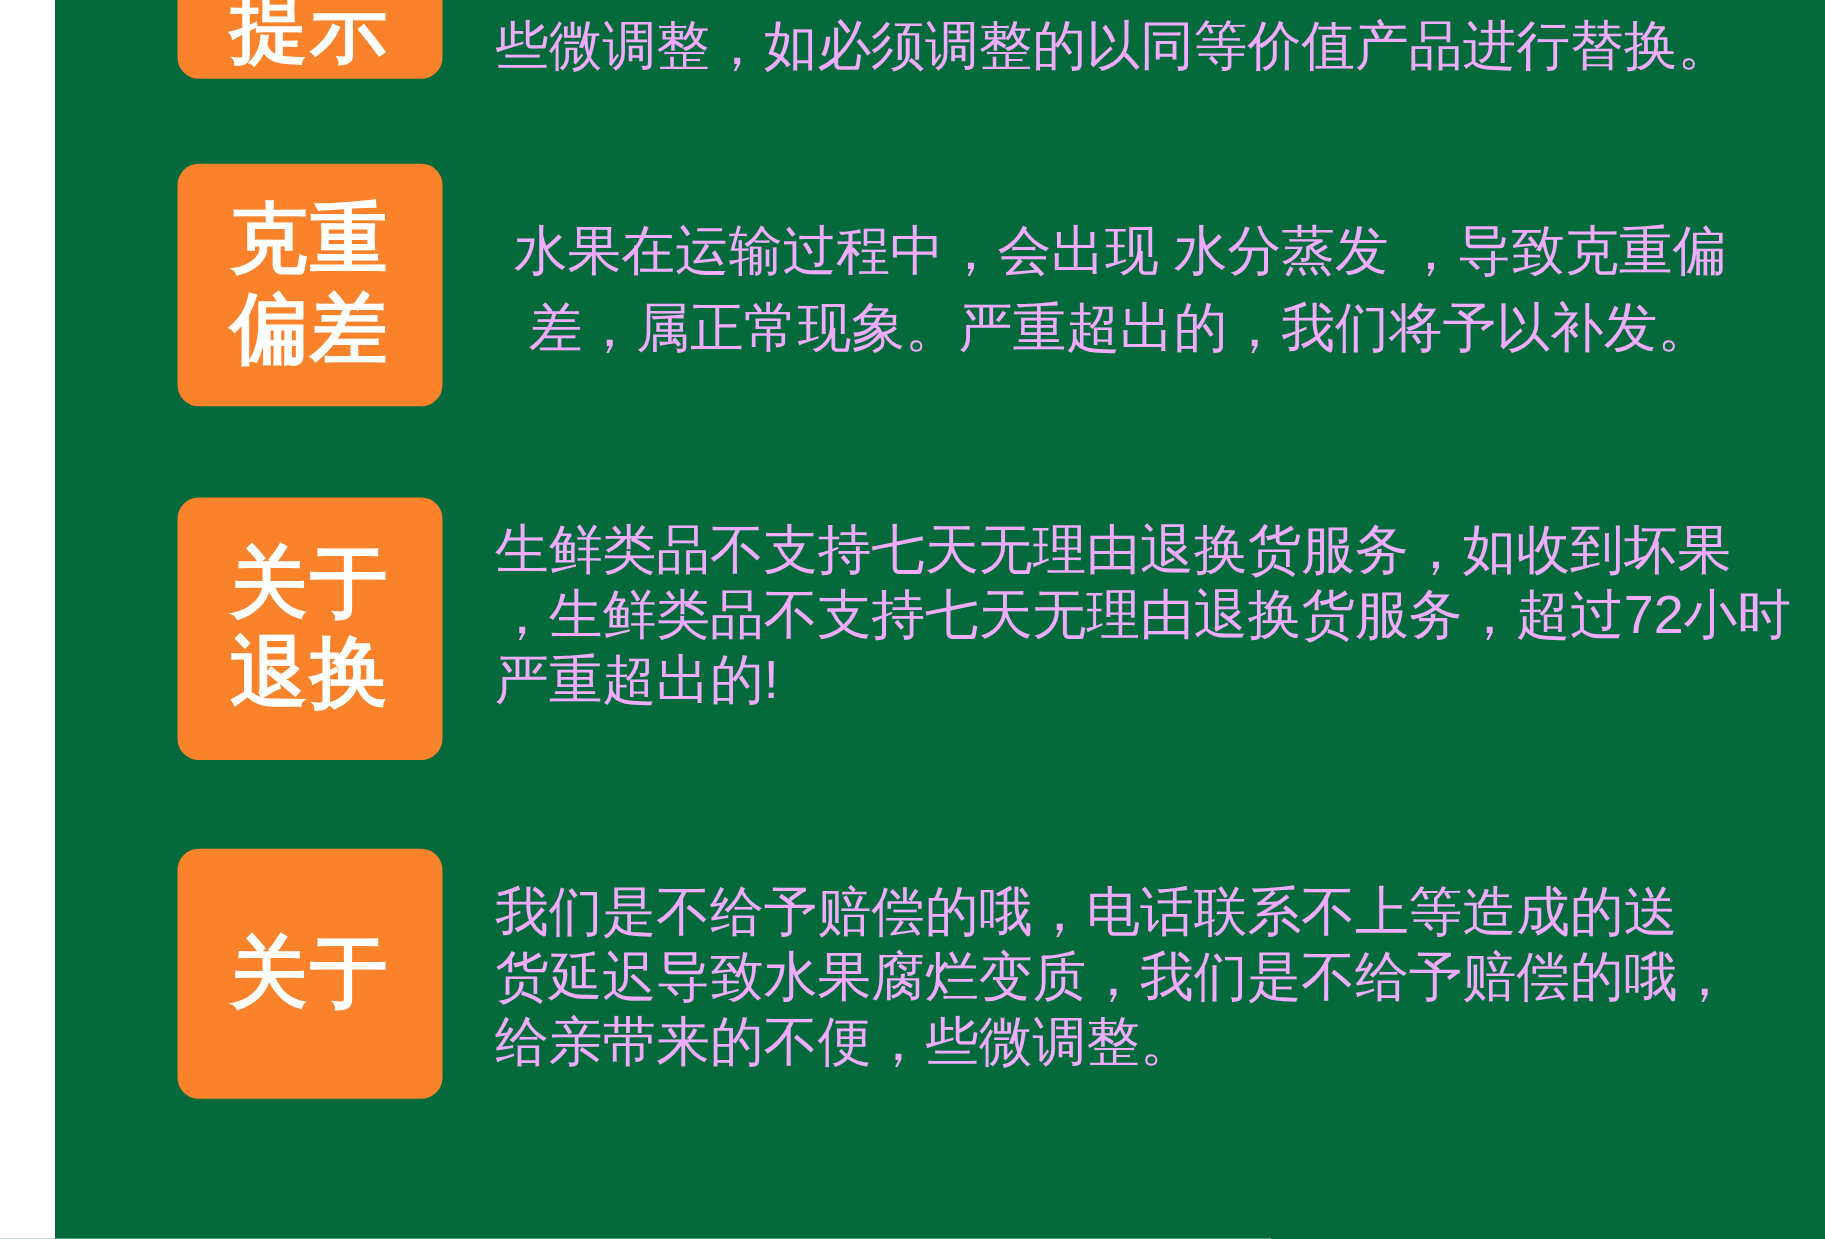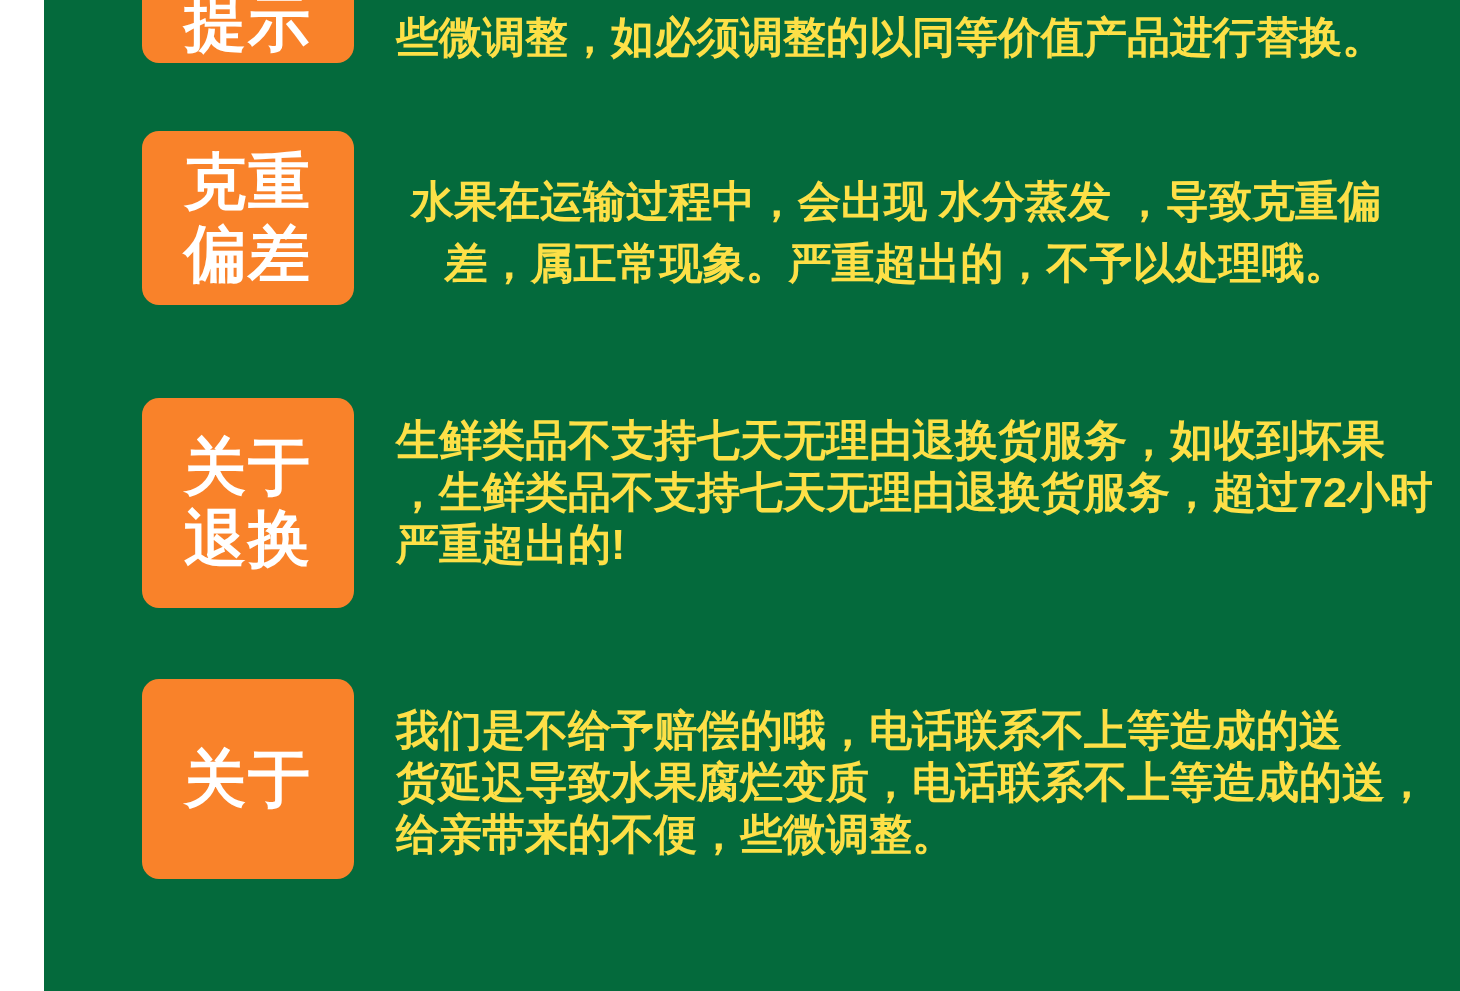--- a/index.html
+++ b/index.html
@@ -53,23 +53,23 @@
   .badge .bline {
     display: block;
     white-space: nowrap;
   }
 
   
   .body-text {
     position: absolute;
     left: 352px;
     width: 1000px;
-    color: #fde047;
+    color: #f0abfc;
     font-size: 43px;
-    font-weight: 700;
+    font-weight: 400;
     line-height: 52px;
     letter-spacing: 0px;
     -webkit-font-smoothing: antialiased;
   }
   .body-text .tline {
     display: block;
     white-space: nowrap;
   }
 
   
@@ -79,21 +79,21 @@
     height: 143px;        
     line-height: 72px;
     padding-bottom: 4px;
     justify-content: flex-end;
   }
   #text-1 { top: 8px; }
   #text-1 .tline { line-height: 58px; }
 
   
   #sec-2 { top: 0; height: 0; }
-  #badge-2 { top: 131px; height: 174px; }
+  #badge-2 { top: 131px; height: 194px; }
   #text-2  { top: 170px; }
   #text-2 .tline { line-height: 62px; text-align: center; }
 
   
   #badge-3 { top: 398px; height: 210px; }
   #text-3  { top: 414px; }
   #text-3 .tline { line-height: 52px; }
 
   
   #badge-4 { top: 679px; height: 200px; }
@@ -114,21 +114,21 @@
     </div>
   </div>
 
   <div class="section" id="sec-2">
     <div class="badge" id="badge-2">
       <span class="bline">克重</span>
       <span class="bline">偏差</span>
     </div>
     <div class="body-text" id="text-2">
       <span class="tline">水果在运输过程中，会出现 水分蒸发 ，导致克重偏</span>
-      <span class="tline">差，属正常现象。严重超出的，不予以处理哦。</span>
+      <span class="tline">差，属正常现象。严重超出的，我们将予以补发。</span>
     </div>
   </div>
 
   <div class="section">
     <div class="badge" id="badge-3">
       <span class="bline">关于</span>
       <span class="bline">退换</span>
     </div>
     <div class="body-text" id="text-3">
       <span class="tline">生鲜类品不支持七天无理由退换货服务，如收到坏果</span>
@@ -136,18 +136,18 @@
       <span class="tline">严重超出的!</span>
     </div>
   </div>
 
   <div class="section">
     <div class="badge" id="badge-4">
       <span class="bline">关于</span>
     </div>
     <div class="body-text" id="text-4">
       <span class="tline">我们是不给予赔偿的哦，电话联系不上等造成的送</span>
-      <span class="tline">货延迟导致水果腐烂变质，电话联系不上等造成的送，</span>
+      <span class="tline">货延迟导致水果腐烂变质，我们是不给予赔偿的哦，</span>
       <span class="tline">给亲带来的不便，些微调整。</span>
     </div>
   </div>
 
 </div>
 
 </body></html>

